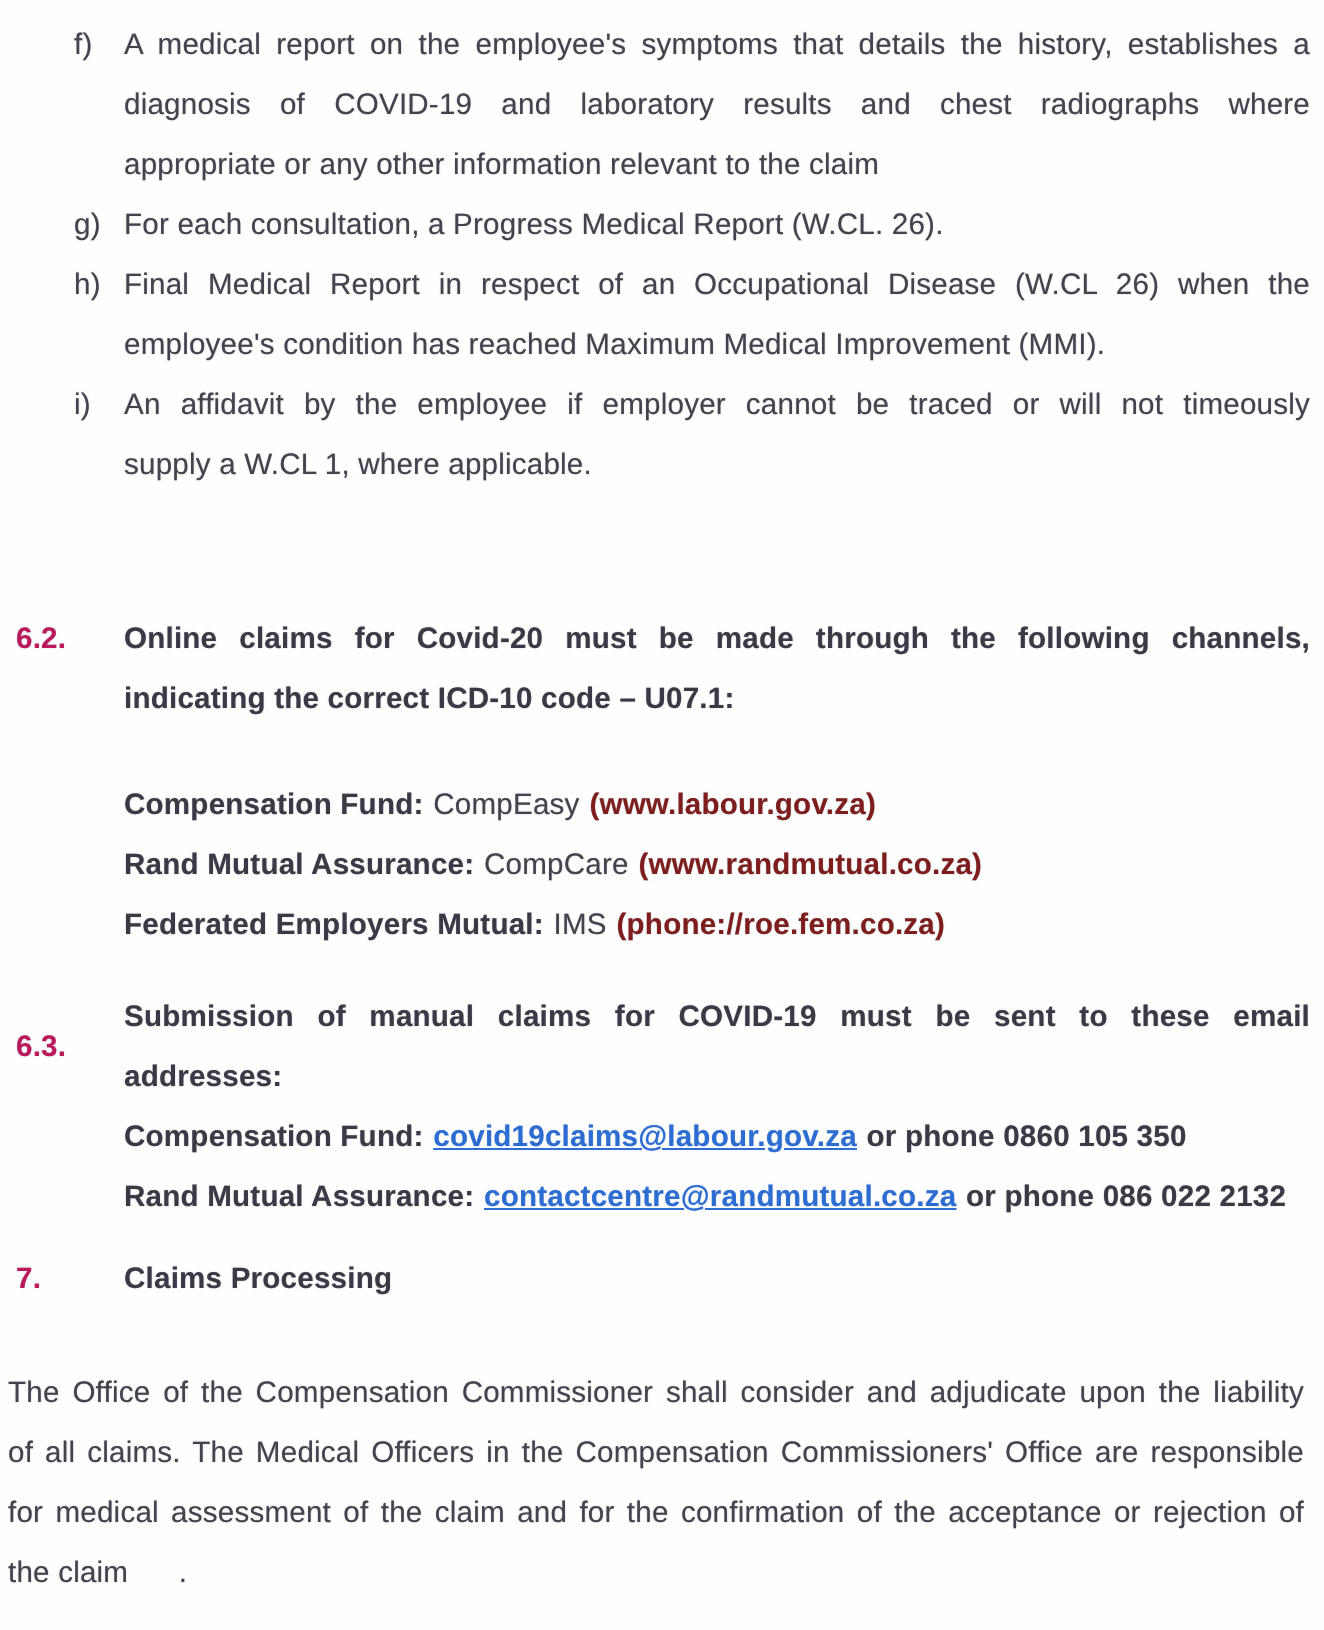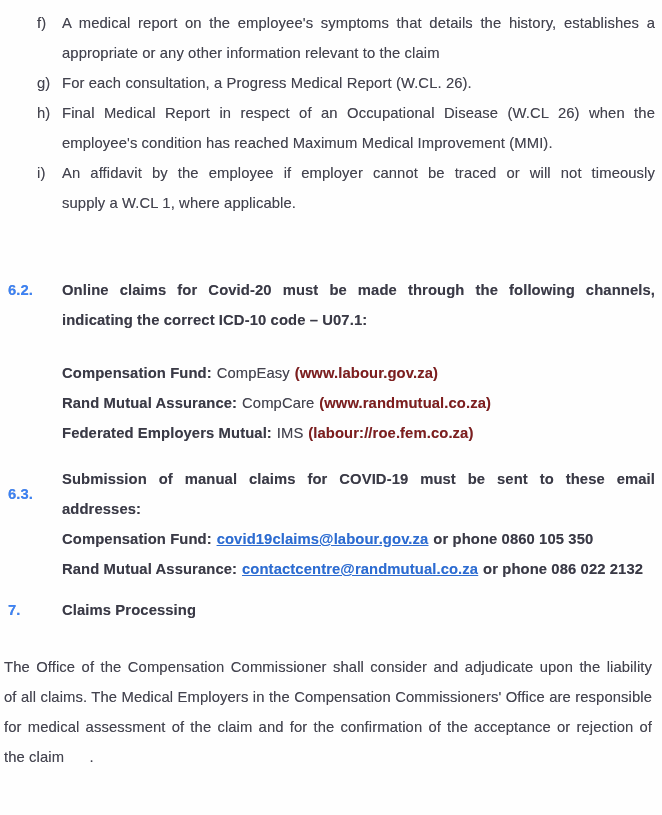--- a/index.html
+++ b/index.html
@@ -26,21 +26,21 @@
   .pre { white-space: pre-wrap; }
 
   
   .list { margin-left: 29px; }
   .li { display: flex; }
   .li .marker { flex: none; width: 25px; line-height: 30px; }
   .li .li-text { width: 593px; }
 
   
   .sec { display: flex; }
-  .sec-num { flex: none; width: 54px; line-height: 30px; font-weight: bold; color: #3b82f6; }
+  .sec-num { flex: none; width: 54px; line-height: 30px; font-weight: bold; color: #be185d; }
   .sec-body { width: 593px; font-weight: bold; color: #3a3a46; }
 
   .sub { margin-left: 54px; width: 593px; }
   .row { line-height: 30px; }
   .lbl { font-weight: bold; color: #3a3a46; margin-right: 0.33em; }
   .sys { margin-right: 0.33em; text-align: right; }
   .url { font-weight: bold; color: #7f1d1d; }
   .email {
     font-weight: bold;
     color: #2d6cd1;
@@ -65,20 +65,21 @@
 <body>
 
 <div class="page">
 
   <div class="list">
 
     <div class="li">
       <span class="marker">f)</span>
       <div class="li-text">
         <div class="ln just">A medical report on the employee's symptoms that details the history, establishes a</div>
+        <div class="ln just">diagnosis of COVID-19 and laboratory results and chest radiographs where</div>
         <div class="ln">appropriate or any other information relevant to the claim</div>
       </div>
     </div>
 
     <div class="li">
       <span class="marker">g)</span>
       <div class="li-text">
         <div class="ln">For each consultation, a Progress Medical Report (W.CL. 26).</div>
       </div>
     </div>
@@ -110,21 +111,21 @@
   </div>
 
   <div class="sub mt-ch">
     <div class="row">
       <span class="lbl">Compensation Fund:</span><span class="sys">CompEasy</span><span class="url">(www.labour.gov.za)</span>
     </div>
     <div class="row">
       <span class="lbl">Rand Mutual Assurance:</span><span class="sys">CompCare</span><span class="url">(www.randmutual.co.za)</span>
     </div>
     <div class="row">
-      <span class="lbl">Federated Employers Mutual:</span><span class="sys">IMS</span><span class="url">(labour://roe.fem.co.za)</span>
+      <span class="lbl">Federated Employers Mutual:</span><span class="sys">IMS</span><span class="url">(phone://roe.fem.co.za)</span>
     </div>
   </div>
 
   <div class="sec mt-63">
     <span class="sec-num">6.3.</span>
     <div class="sec-body">
       <div class="ln just">Submission of manual claims for COVID-19 must be sent to these email</div>
       <div class="ln">addresses:</div>
     </div>
   </div>
@@ -140,18 +141,18 @@
 
   <div class="sec mt-7">
     <span class="sec-num">7.</span>
     <div class="sec-body">
       <div class="ln">Claims Processing</div>
     </div>
   </div>
 
   <div class="closing mt-cp">
     <div class="ln just">The Office of the Compensation Commissioner shall consider and adjudicate upon the liability</div>
-    <div class="ln just">of all claims. The Medical Employers in the Compensation Commissioners' Office are responsible</div>
+    <div class="ln just">of all claims. The Medical Officers in the Compensation Commissioners' Office are responsible</div>
     <div class="ln just">for medical assessment of the claim and for the confirmation of the acceptance or rejection of</div>
     <div class="ln pre">the claim      .</div>
   </div>
 
 </div>
 
 </body></html>

